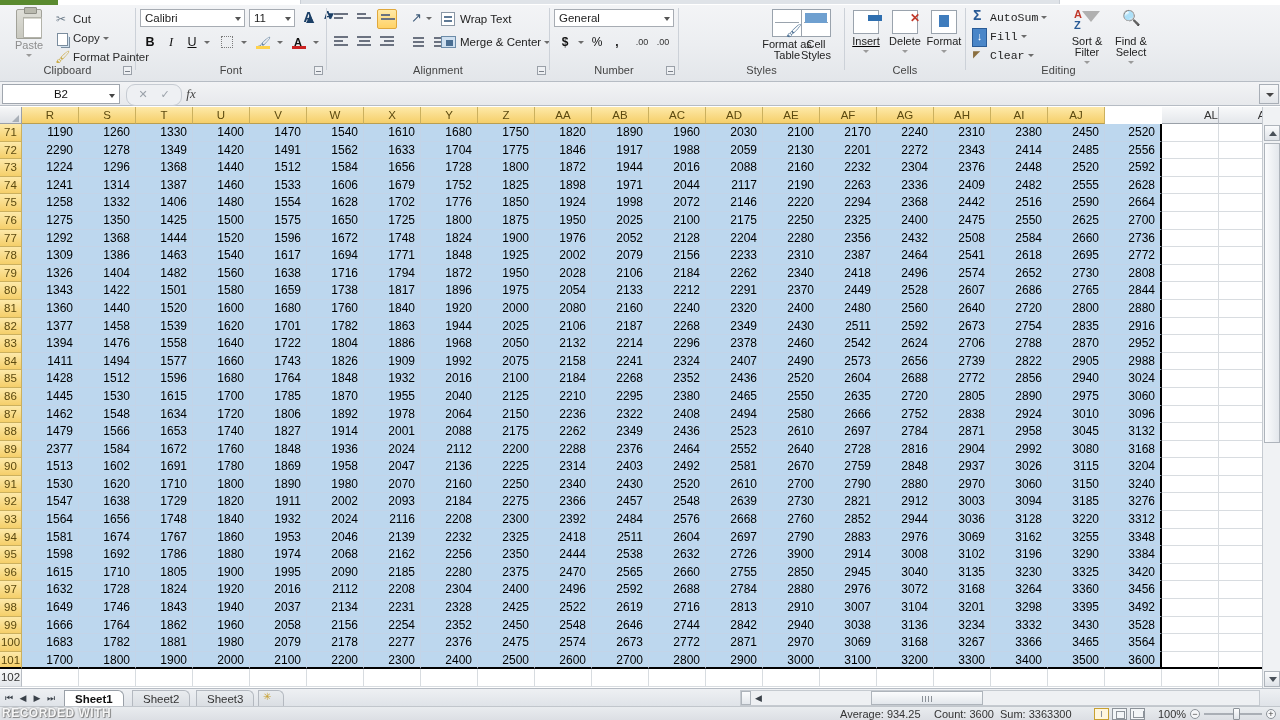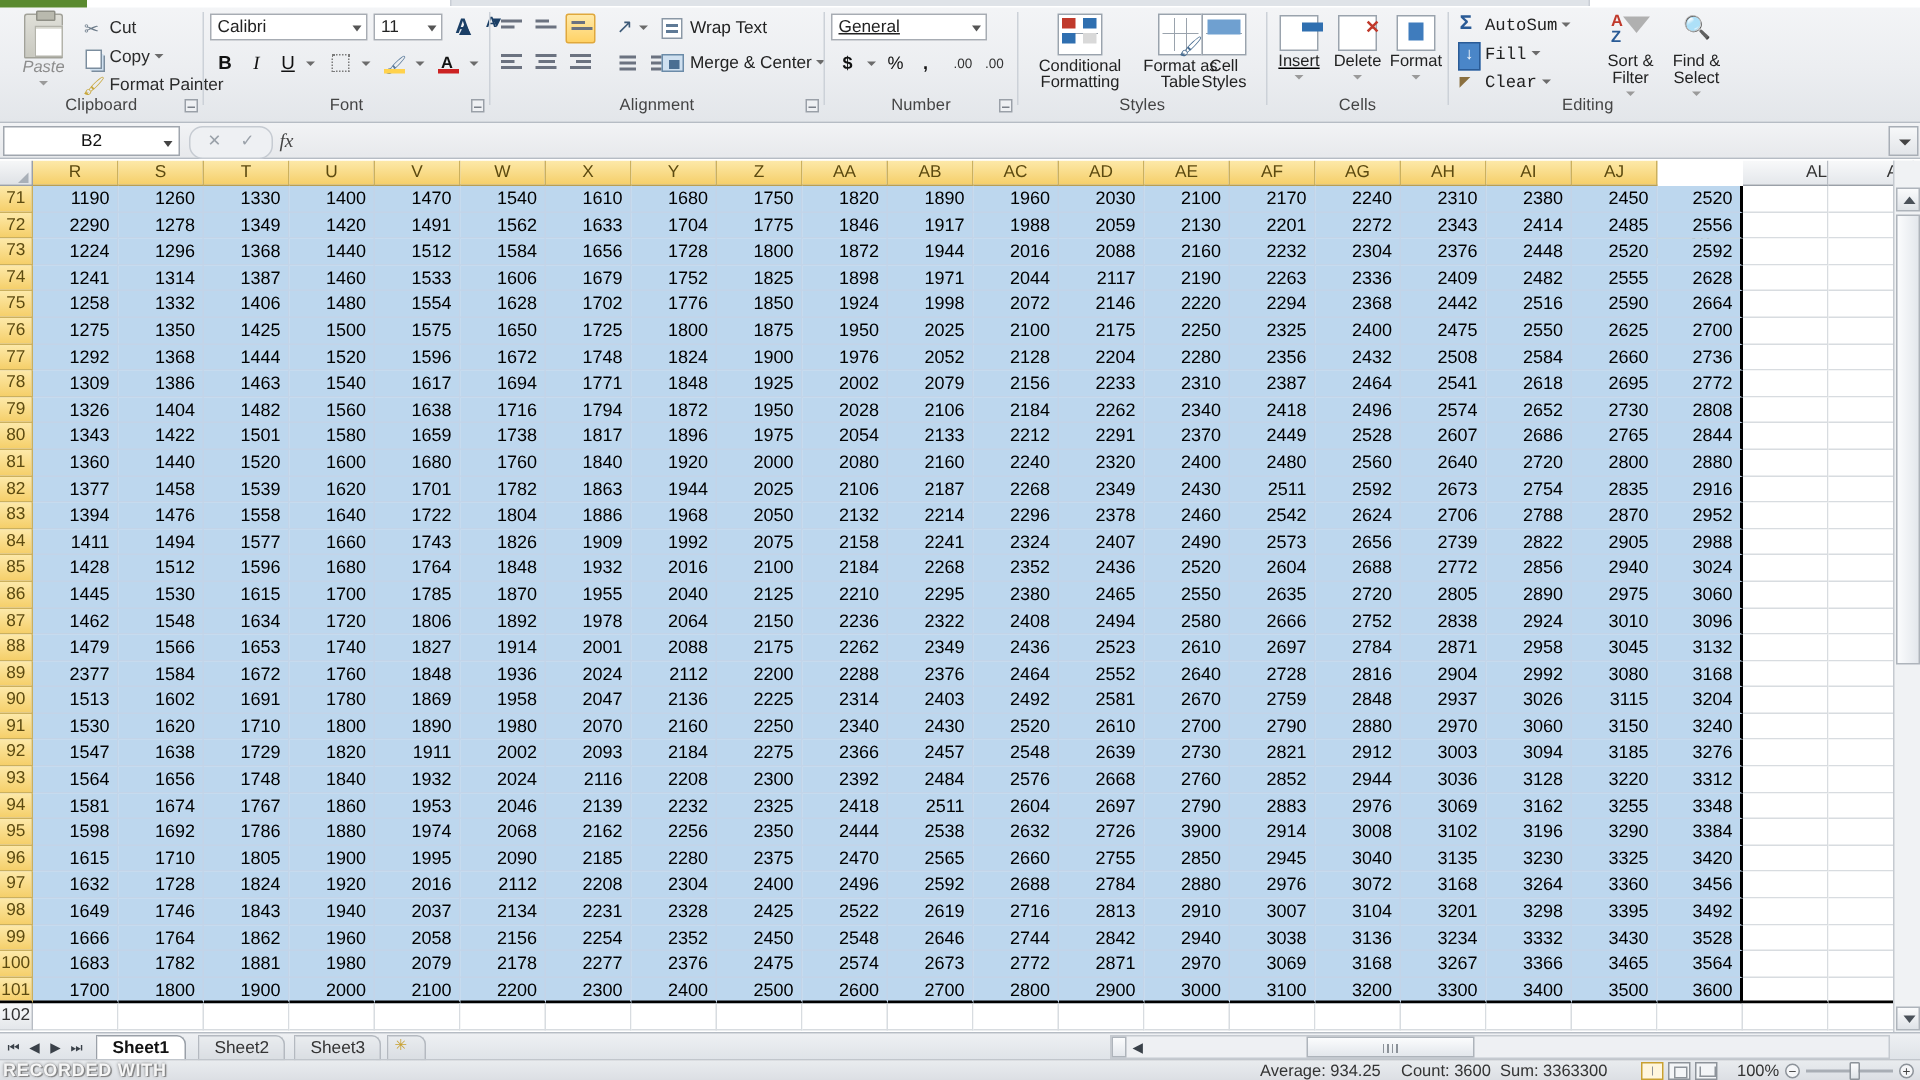--- a/index.html
+++ b/index.html
@@ -56,21 +56,21 @@
   }
   .clip-icon:before{
     content:""; position:absolute; left:7px; top:-3px; width:11px;height:5px;
     background:#b9b9ae; border:1px solid #8f8f86; border-radius:1px;
   }
   .clip-icon:after{
     content:""; position:absolute; left:6px; top:7px; width:17px;height:19px;
     background:#fff; border:1px solid #b3b3aa;
     box-shadow: inset 0 3px 0 -2px #d8d8d0, inset 0 6px 0 -5px #d8d8d0;
   }
-  #paste-label{ font-size:11px; color:#8d8d8d; display:block; line-height:11px;font-style:italic; }
+  #paste-label{ font-size:11px; color:#8d8d8d; display:block; line-height:11px; }
   .mini-caret{
     width:0;height:0;border-left:3px solid transparent;border-right:3px solid transparent;
     border-top:3px solid #9a9a9a; margin:3px auto 0 auto;
   }
   .clip-item{
     position:absolute; left:54px; height:17px; line-height:17px;
     padding-left:19px; font-size:11.5px; color:#2b2b2b; cursor:pointer; white-space:nowrap;
   }
   .ci-scissors:before{
     content:"\2702"; position:absolute; left:2px; top:0; font-size:12px; color:#6b7a88;
@@ -145,22 +145,22 @@
   .mc-ico:after{ content:""; position:absolute; left:4px; top:3px; width:7px;height:6px; background:#4a6e92;}
   #orient-btn{ position:absolute; left:82px; top:4px; width:26px; height:20px; cursor:pointer;}
   #orient-btn:before{ content:"\2197"; position:absolute; left:2px; top:1px; font-size:13px; color:#3d5a78;}
   .indent-btn{ position:absolute; top:27px; width:20px;height:20px; cursor:pointer;}
   #indent-dec{ left:82px;} #indent-inc{ left:103px;}
   .indent-btn:before{ content:""; position:absolute; left:4px; top:5px; width:11px; height:2px; background:#6b7280; box-shadow:0 4px 0 #6b7280, 0 8px 0 #6b7280;}
 
   
   #g-number{ left:550px; width:128px; }
   #num-format{
-    position:absolute; left:4px; top:4px; width:104px; height:18px;
-    background:#fff; border:1px solid #a7acb3; font-size:11.5px; line-height:17px; padding-left:4px; color:#222;text-decoration:underline;
+    position:absolute; left:4px; top:4px; width:120px; height:18px;
+    background:#fff; border:1px solid #a7acb3; font-size:11.5px; line-height:17px; padding-left:4px; color:#222;
   }
   .nbtn{ position:absolute; top:27px; height:20px; text-align:center; line-height:20px; font-size:12px; color:#111; cursor:pointer;}
   #n-currency{ left:6px; width:18px; font-weight:bold;}
   #n-currency-caret{ left:24px; width:10px;}
   #n-percent{ left:38px; width:18px;}
   #n-comma{ left:58px; width:18px; font-weight:bold;}
   #n-incdec{ left:82px; width:20px; font-size:9px; color:#333;}
   #n-decdec{ left:103px; width:20px; font-size:9px; color:#333;}
 
   
@@ -541,24 +541,20 @@
     <div class="nbtn" id="n-percent"><span>%</span></div>
     <div class="nbtn" id="n-comma"><span>,</span></div>
     <div class="nbtn" id="n-incdec"><span>.00</span></div>
     <div class="nbtn" id="n-decdec"><span>.00</span></div>
     <div class="group-label">Number</div>
     <div class="dialog-launcher"></div>
   </div>
   <div class="group-sep" style="left:678px"></div>
 
   <div class="group" id="g-styles">
-    <div class="bigbtn" id="cf-btn">
-      <div class="styl-ico styl-grid"></div>
-      <span class="cap">Conditional Formatting</span>
-    </div>
     <div class="bigbtn" id="ft-btn">
       <div class="styl-ico styl-grid"></div>
       <span class="cap">Format as Table</span>
     </div>
     <div class="bigbtn" id="cs-btn">
       <div class="styl-ico styl-grid"></div>
       <span class="cap">Cell Styles</span>
     </div>
     <div class="group-label">Styles</div>
   </div>

